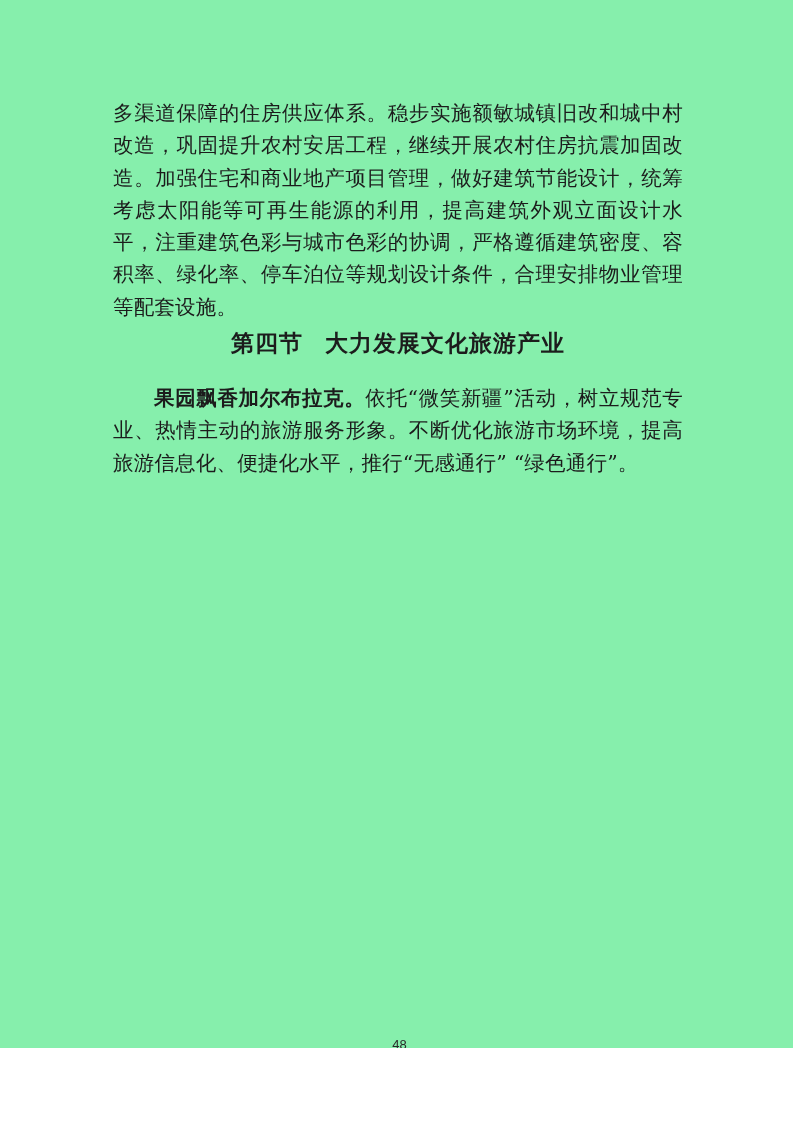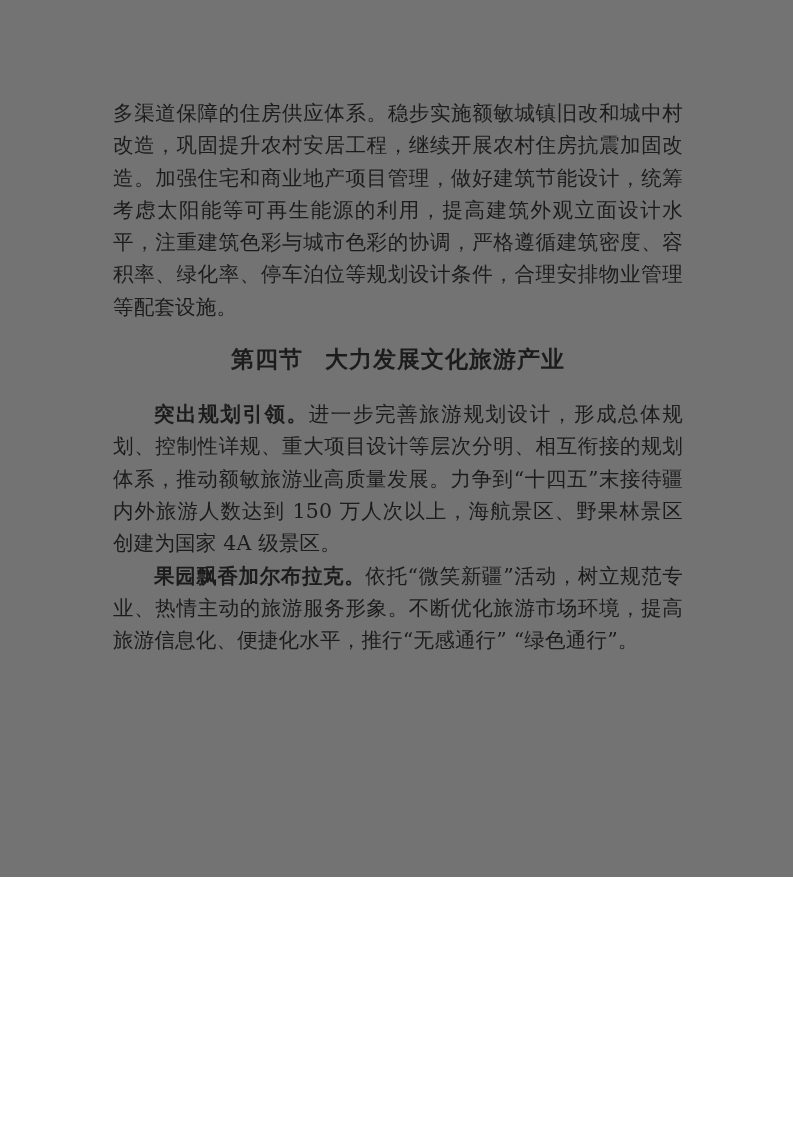--- a/index.html
+++ b/index.html
@@ -3,22 +3,22 @@
 <meta charset="utf-8">
 <style>
   html, body {
     margin: 0;
     padding: 0;
     background: #ffffff;
   }
   .page {
     position: relative;
     width: 793px;
-    height: 877px;
-    background: #737373;
+    height: 1048px;
+    background: #86efac;
     overflow: hidden;
     font-family: "DejaVu Serif", "Liberation Serif", serif;
     color: #1c1c1c;
   }
   .content {
     position: absolute;
     left: 113px;
     top: 97px;
     width: 570px;
   }
@@ -29,21 +29,21 @@
     text-align: justify;
     letter-spacing: 0.2px;
   }
   .para.indent {
     text-indent: 2em;
   }
   .para .lead {
     font-weight: bold;
   }
   .section-heading {
-    margin: 19px 0 21px 0;
+    margin: 3px 0 21px 0;
     text-align: center;
     font-family: "DejaVu Sans", "Liberation Sans", sans-serif;
     font-weight: bold;
     font-size: 23px;
     line-height: 35px;
     letter-spacing: 1px;
     white-space: nowrap;
   }
   .section-heading .sec-no {
     margin-right: 0.95em;
@@ -63,21 +63,20 @@
 <body>
 
 <div class="page">
   <div class="content">
 
     <p class="para"><span>多渠道保障的住房供应体系。稳步实施额敏城镇旧改和城中村改造，巩固提升农村安居工程，继续开展农村住房抗震加固改造。加强住宅和商业地产项目管理，做好建筑节能设计，统筹考虑太阳能等可再生能源的利用，提高建筑外观立面设计水平，注重建筑色彩与城市色彩的协调，严格遵循建筑密度、容积率、绿化率、停车泊位等规划设计条件，合理安排物业管理等配套设施。</span></p>
 
     <h2 class="section-heading"><span class="sec-no">第四节</span><span>大力发展文化旅游产业</span></h2>
 
 
-    <p class="para indent"><span class="lead">突出规划引领。</span><span>进一步完善旅游规划设计，形成总体规划、控制性详规、重大项目设计等层次分明、相互衔接的规划体系，推动额敏旅游业高质量发展。力争到“十四五”末接待疆内外旅游人数达到 150 万人次以上，海航景区、野果林景区创建为国家 4A 级景区。</span></p>
 
 
 
     <p class="para indent"><span class="lead">果园飘香加尔布拉克。</span><span>依托“微笑新疆”活动，树立规范专业、热情主动的旅游服务形象。不断优化旅游市场环境，提高旅游信息化、便捷化水平，推行“无感通行” “绿色通行”。</span></p>
 
   </div>
 
   <div class="page-footer">48</div>
 </div>
 

